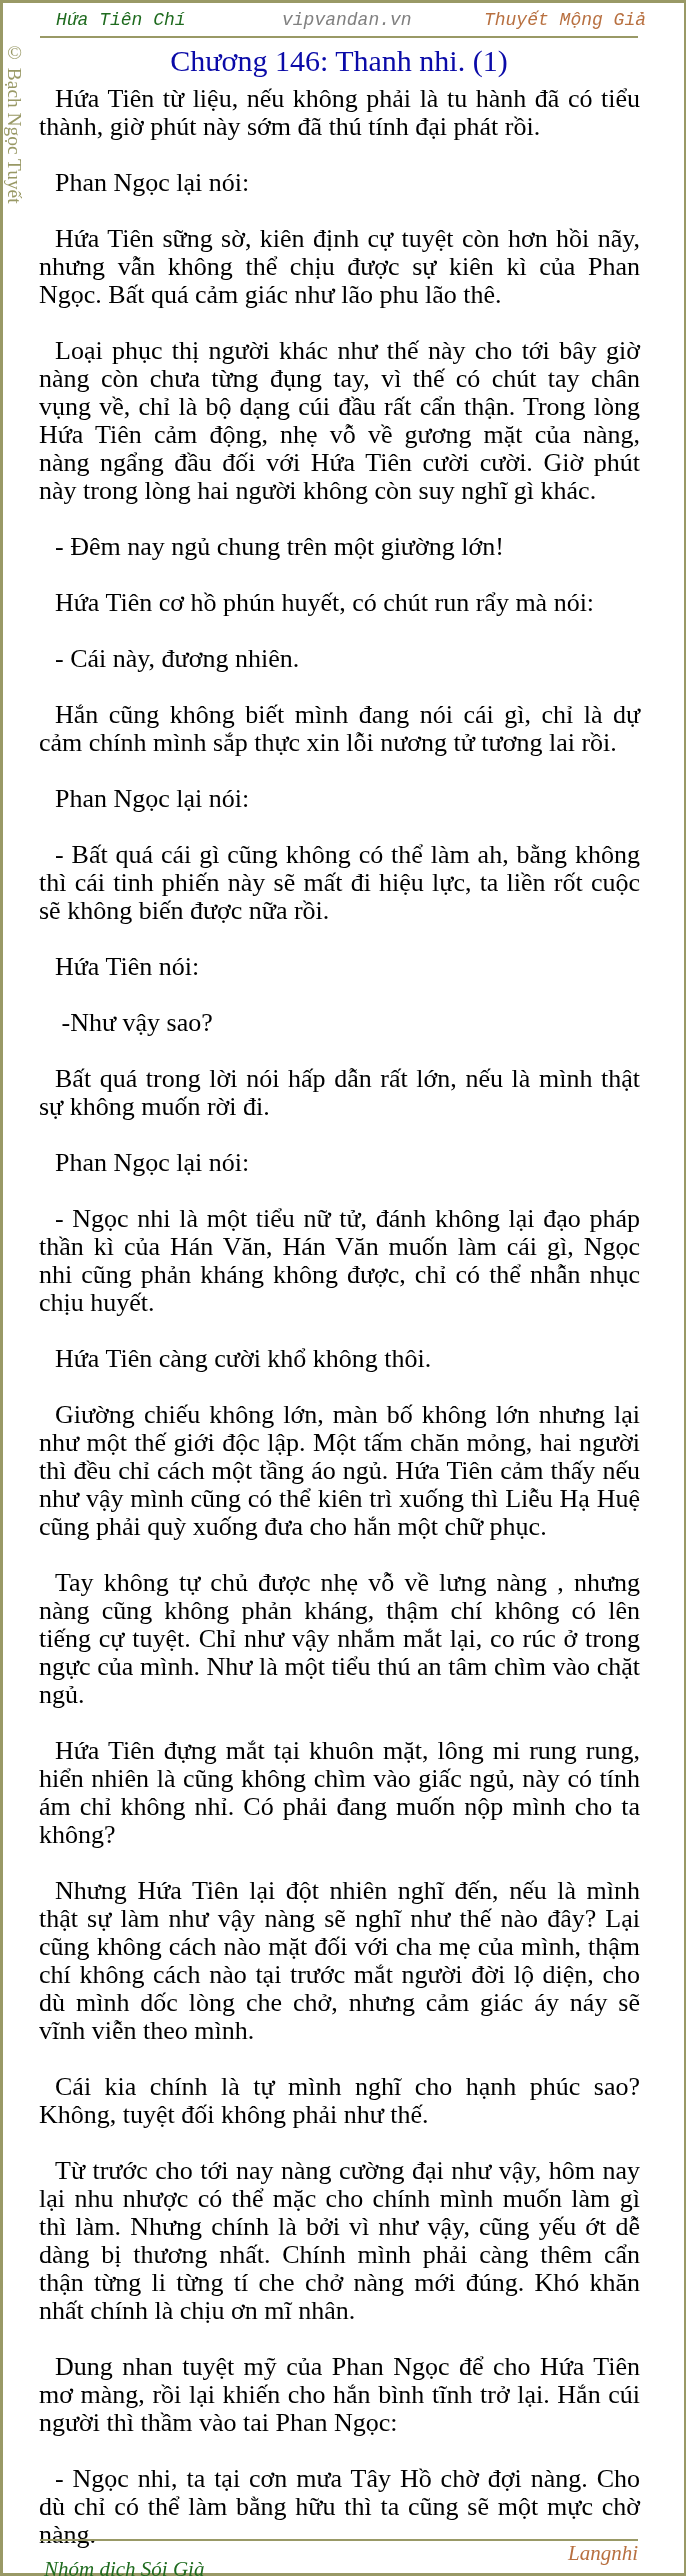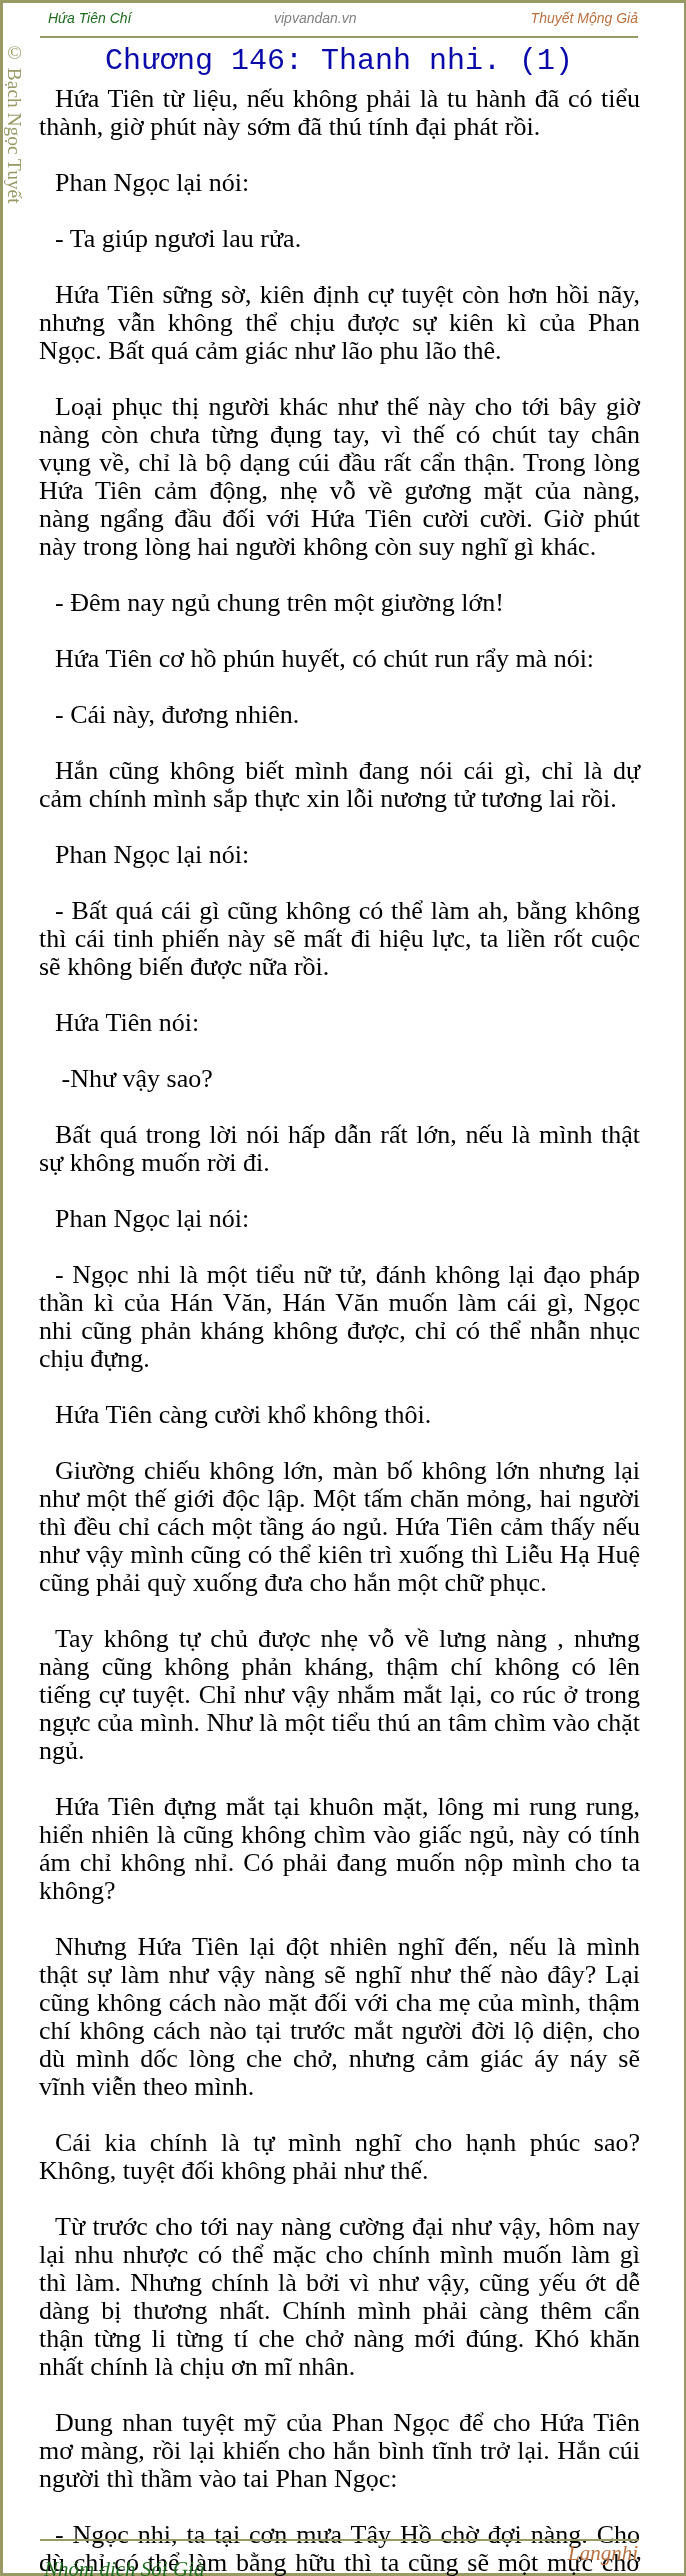--- a/index.html
+++ b/index.html
@@ -7,32 +7,32 @@
     .frame {
       position: absolute; left: 0; top: 0; width: 687px; height: 2576px;
       box-sizing: border-box; border: 3.2px solid #999966; background: #ffffff;
     }
     .side-credit {
       position: absolute; left: 4px; top: 42px; width: 21px; height: 210px;
       writing-mode: vertical-rl; font-family: "Liberation Serif", serif;
       font-size: 19.4px; color: #999966; white-space: nowrap; line-height: 21px;
     }
     .header {
-      position: absolute; left: 40px; top: 9.7px; width: 598px; height: 26px;
-      font-family: Liberation Sans, sans-serif; font-style: italic; font-size: 14px;
+      position: absolute; left: 48px; top: 9.7px; width: 598px; height: 26px;
+      font-family: Liberation Mono, monospace; font-style: italic; font-size: 18px;
     }
     .header .left { position: absolute; left: 8px; top: 0; color: #1f6b1f; }
     .header .center { position: absolute; left: 234px; top: 0; color: #808080; }
     .header .right { position: absolute; right: 0; top: 0; color: #b87040; }
     .rule { position: absolute; left: 40px; width: 598px; height: 2.4px; background: #999966; }
     .rule.top { top: 36px; }
     .rule.bottom { top: 2539px; }
     .chapter-title {
       position: absolute; left: 40px; top: 43px; width: 598px; text-align: center;
-      font-family: Liberation Mono, monospace; font-size: 30px; color: #0a0aa8; line-height: 36px;
+      font-family: Liberation Serif, serif; font-size: 30px; color: #0a0aa8; line-height: 36px;
     }
     .content {
       position: absolute; left: 39px; top: 85px; width: 601px;
       font-family: "Liberation Serif", serif; font-size: 26px; line-height: 28px; color: #000;
       text-align: justify;
     }
     .content p { margin: 0 0 28px 0; text-indent: 16px; }
     .footer {
       position: absolute; left: 40px; top: 2541px; width: 598px; height: 27.5px;
       font-family: "Liberation Serif", serif; font-style: italic; font-size: 21px;
@@ -52,34 +52,33 @@
   <span class="center">vipvandan.vn</span>
   <span class="right">Thuyết Mộng Giả</span>
 </div>
 <div class="rule top"></div>
 
 <div class="chapter-title">Chương 146: Thanh nhi. (1)</div>
 
 <div class="content">
   <p>Hứa Tiên từ liệu, nếu không phải là tu hành đã có tiểu thành, giờ phút này sớm đã thú tính đại phát rồi.</p>
   <p>Phan Ngọc lại nói:</p>
-  <p>- Ta giúp ngươi lau rửa.</p>
   <p>Hứa Tiên sững sờ, kiên định cự tuyệt còn hơn hồi nãy, nhưng vẫn không thể chịu được sự kiên kì của Phan Ngọc. Bất quá cảm giác như lão phu lão thê.</p>
   <p>Loại phục thị người khác như thế này cho tới bây giờ nàng còn chưa từng đụng tay, vì thế có chút tay chân vụng về, chỉ là bộ dạng cúi đầu rất cẩn thận. Trong lòng Hứa Tiên cảm động, nhẹ vỗ về gương mặt của nàng, nàng ngẩng đầu đối với Hứa Tiên cười cười. Giờ phút này trong lòng hai người không còn suy nghĩ gì khác.</p>
   <p>- Đêm nay ngủ chung trên một giường lớn!</p>
   <p>Hứa Tiên cơ hồ phún huyết, có chút run rẩy mà nói:</p>
   <p>- Cái này, đương nhiên.</p>
   <p>Hắn cũng không biết mình đang nói cái gì, chỉ là dự cảm chính mình sắp thực xin lỗi nương tử tương lai rồi.</p>
   <p>Phan Ngọc lại nói:</p>
   <p>- Bất quá cái gì cũng không có thể làm ah, bằng không thì cái tinh phiến này sẽ mất đi hiệu lực, ta liền rốt cuộc sẽ không biến được nữa rồi.</p>
   <p>Hứa Tiên nói:</p>
   <p style="white-space:pre;"> -Như vậy sao?</p>
   <p>Bất quá trong lời nói hấp dẫn rất lớn, nếu là mình thật sự không muốn rời đi.</p>
   <p>Phan Ngọc lại nói:</p>
-  <p>- Ngọc nhi là một tiểu nữ tử, đánh không lại đạo pháp thần kì của Hán Văn, Hán Văn muốn làm cái gì, Ngọc nhi cũng phản kháng không được, chỉ có thể nhẫn nhục chịu đựng.</p>
+  <p>- Ngọc nhi là một tiểu nữ tử, đánh không lại đạo pháp thần kì của Hán Văn, Hán Văn muốn làm cái gì, Ngọc nhi cũng phản kháng không được, chỉ có thể nhẫn nhục chịu huyết.</p>
   <p>Hứa Tiên càng cười khổ không thôi.</p>
   <p>Giường chiếu không lớn, màn bố không lớn nhưng lại như một thế giới độc lập. Một tấm chăn mỏng, hai người thì đều chỉ cách một tầng áo ngủ. Hứa Tiên cảm thấy nếu như vậy mình cũng có thể kiên trì xuống thì Liễu Hạ Huệ cũng phải quỳ xuống đưa cho hắn một chữ phục.</p>
   <p>Tay không tự chủ được  nhẹ vỗ về lưng nàng , nhưng nàng cũng không phản kháng, thậm chí không có lên tiếng cự tuyệt. Chỉ như vậy nhắm mắt lại, co rúc ở trong ngực của mình. Như là một tiểu thú an tâm chìm vào chặt ngủ.</p>
   <p>Hứa Tiên đựng mắt tại khuôn mặt, lông mi rung rung, hiển nhiên là cũng không chìm vào giấc ngủ, này có tính ám chỉ không nhỉ. Có phải đang muốn nộp mình cho ta không?</p>
   <p>Nhưng Hứa Tiên lại đột nhiên nghĩ đến, nếu là mình thật sự làm như vậy nàng sẽ nghĩ như thế nào đây? Lại cũng không cách nào mặt đối với cha mẹ của mình, thậm chí không cách nào tại trước mắt người đời lộ diện, cho dù mình dốc lòng che chở, nhưng cảm giác áy náy sẽ vĩnh viễn theo mình.</p>
   <p>Cái kia chính là tự mình nghĩ cho  hạnh phúc sao? Không, tuyệt đối không phải như thế.</p>
   <p>Từ trước cho tới nay nàng cường đại như vậy, hôm nay lại nhu nhược có thể mặc cho chính mình muốn làm gì thì làm. Nhưng chính là bởi vì như vậy, cũng yếu ớt dễ dàng bị thương nhất. Chính mình phải càng thêm cẩn thận từng li từng tí che chở nàng mới đúng. Khó khăn nhất chính là chịu ơn mĩ nhân.</p>
   <p>Dung nhan tuyệt mỹ của Phan Ngọc để cho Hứa Tiên mơ màng, rồi lại khiến cho hắn bình tĩnh trở lại. Hắn cúi người thì thầm vào tai Phan Ngọc:</p>
   <p>- Ngọc nhi, ta tại cơn mưa Tây Hồ chờ đợi nàng. Cho dù chỉ có thể làm bằng hữu thì ta cũng sẽ một mực chờ nàng.</p>
   <p>Thân thể Phan Ngọc run rẩy từng hồi, con mắt nhắm chặt,</p>

